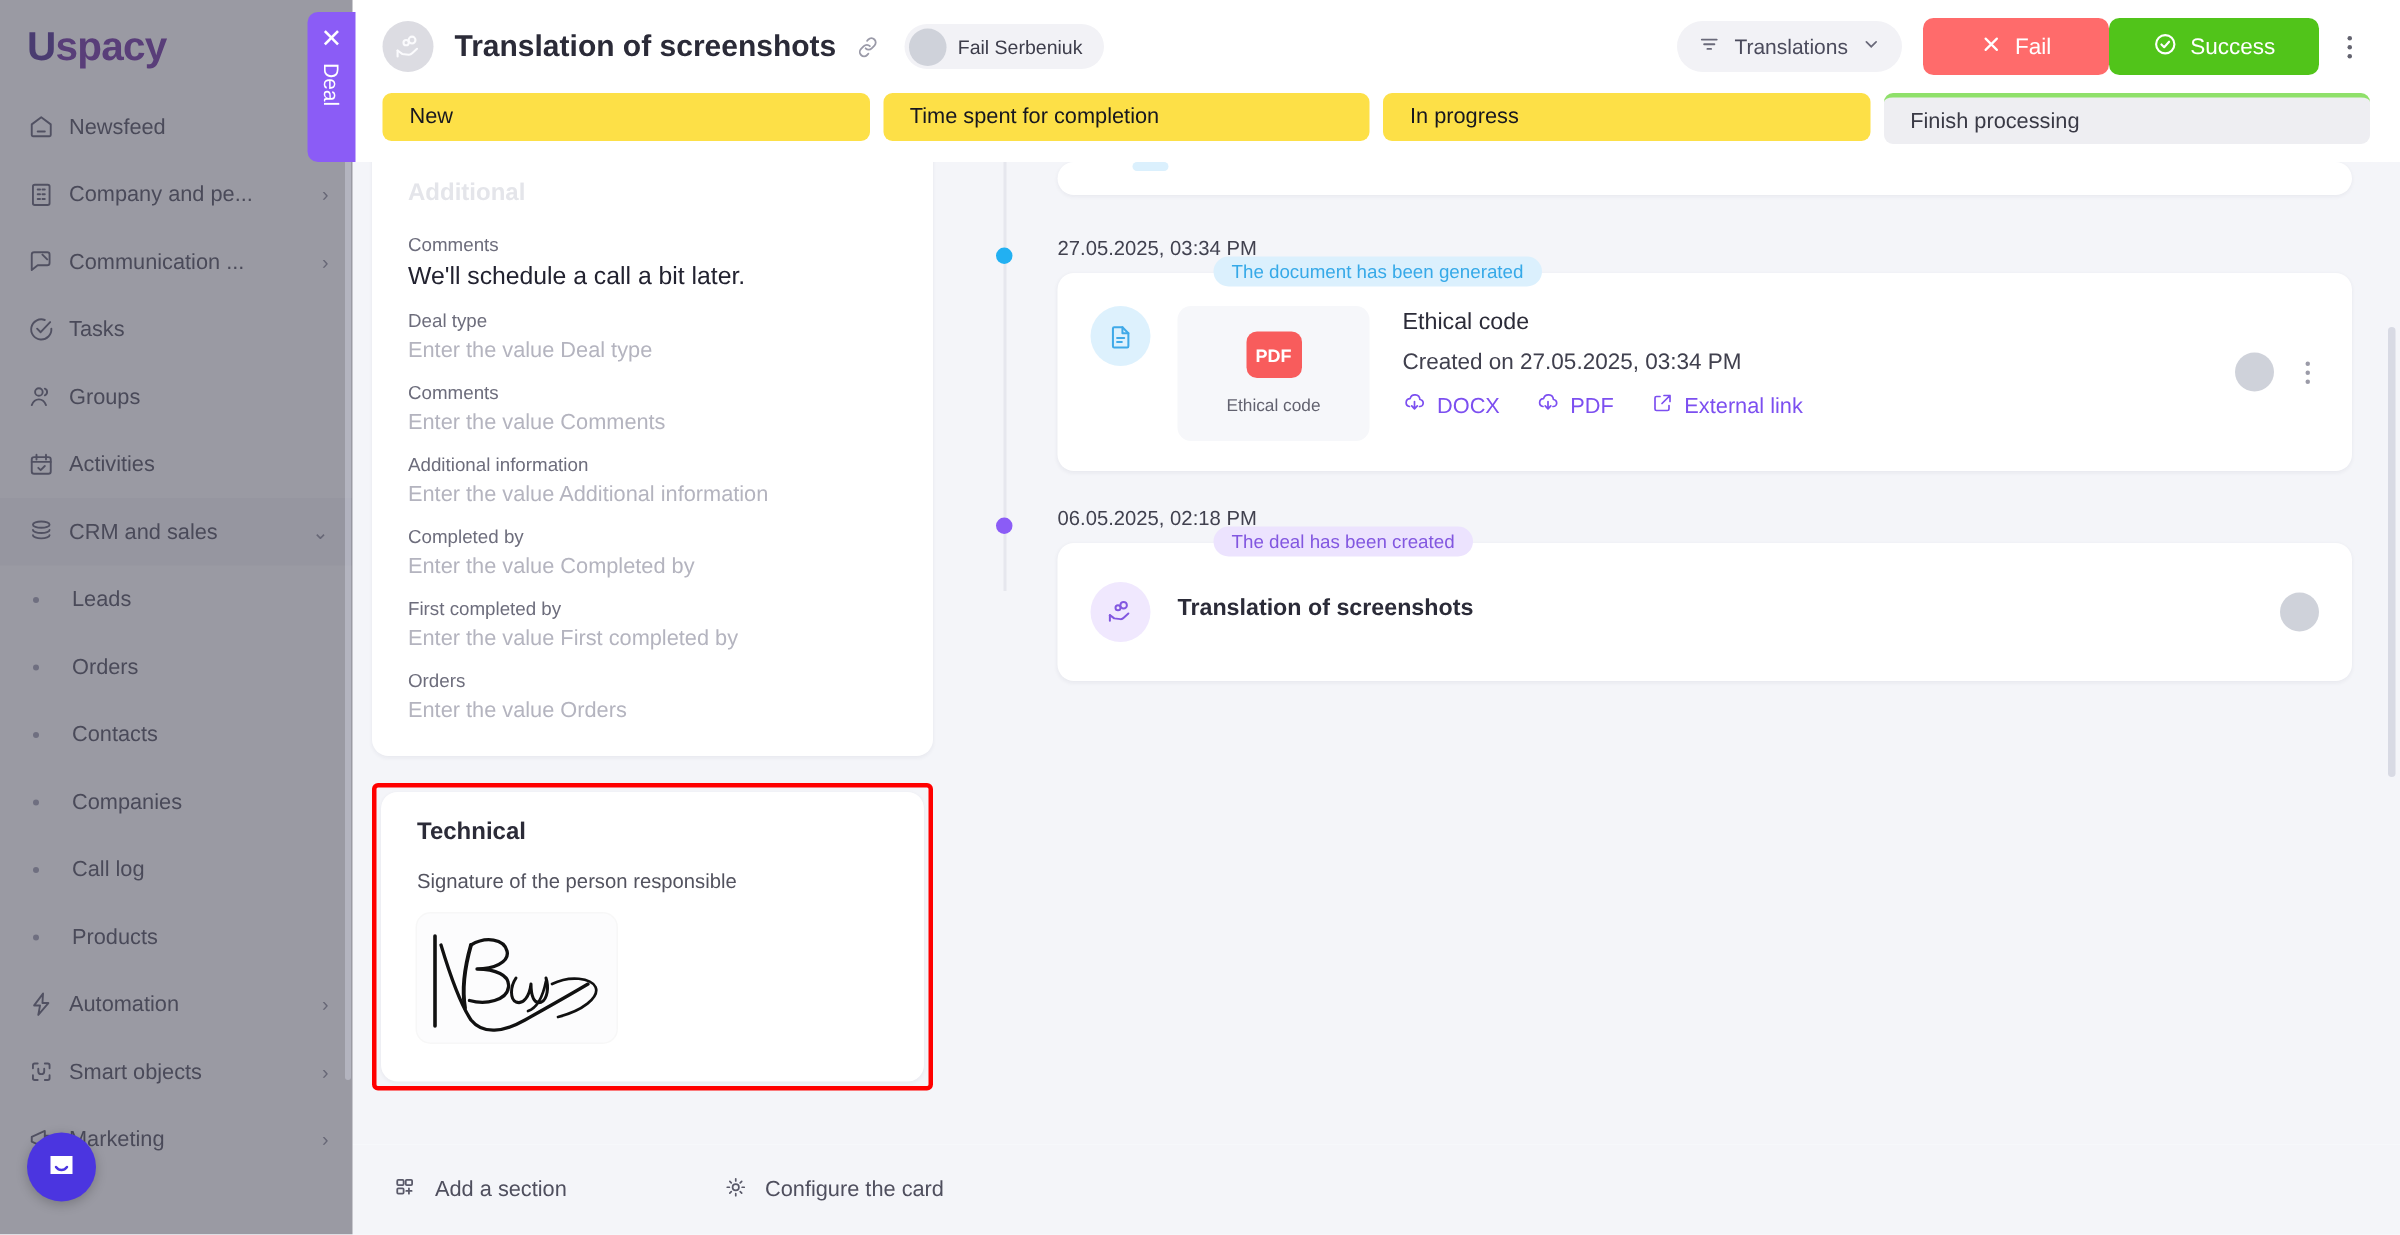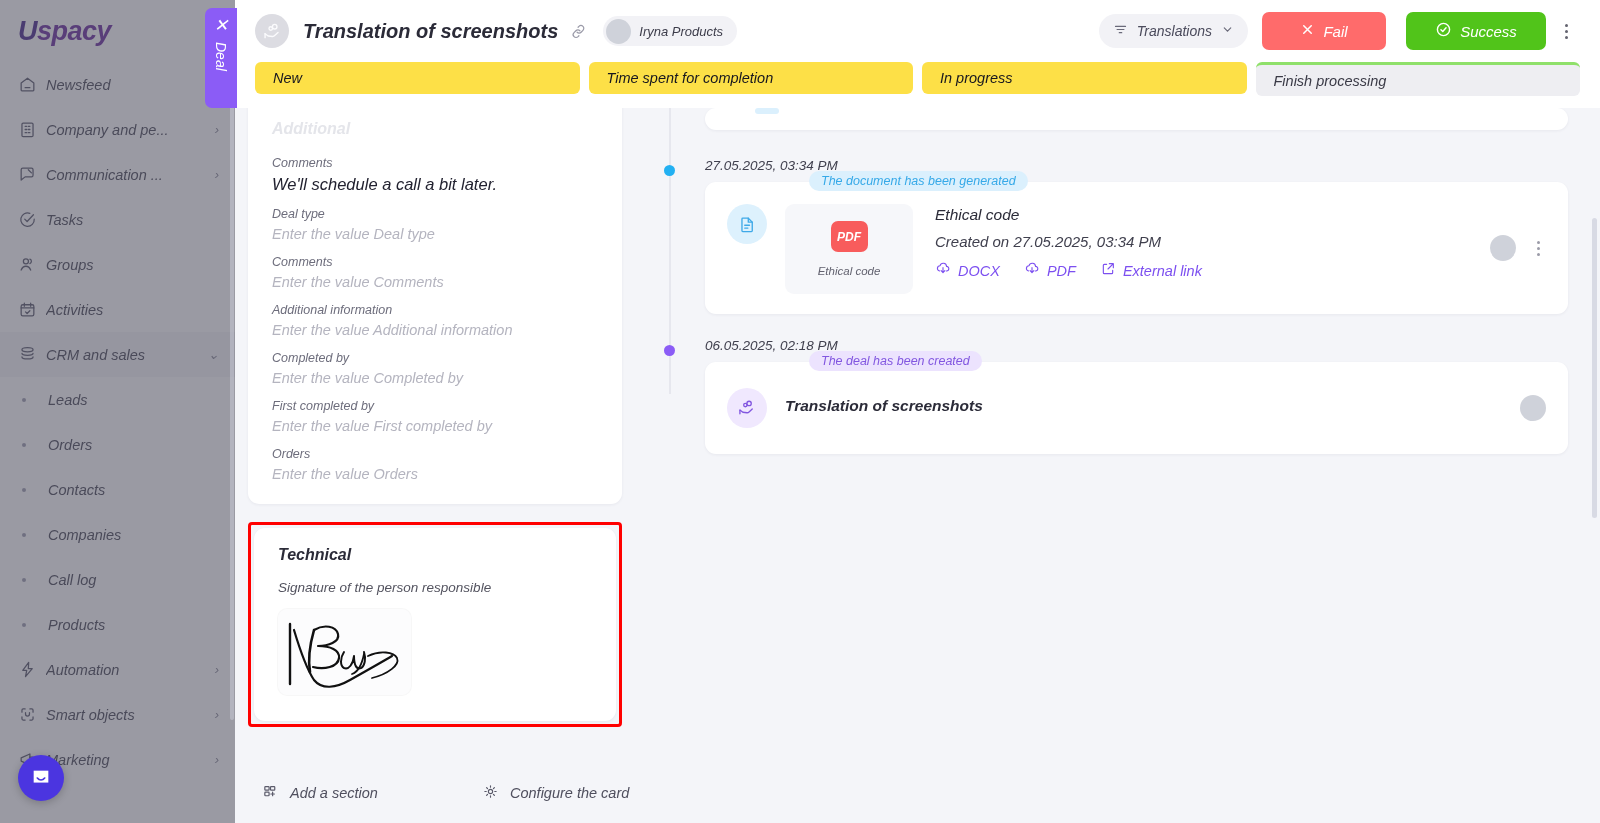--- a/index.html
+++ b/index.html
@@ -2,21 +2,21 @@
 <html><head>
 <meta charset="utf-8">
 <style>
   * { box-sizing: border-box; margin: 0; padding: 0; }
   html, body {
     width: 1600px; height: 823px;
     font-family: "Liberation Sans", sans-serif;
     overflow: hidden;
     background: #f4f5f9;
   }
-  .app { position: relative; width: 1296px; height: 823px; font-style: italic; }
+  .app { position: relative; width: 1296px; height: 823px; }
 
   
   .sidebar {
     position: absolute; left: 0; top: 0; width: 235px; height: 823px;
     background: #fbfbfd; overflow: hidden;
   }
   .sidebar-dim {
     position: absolute; left: 0; top: 0; width: 235px; height: 823px;
     background: rgba(74,74,90,0.55); z-index: 40; pointer-events: none;
   }
@@ -88,21 +88,21 @@
     display: flex; align-items: center; gap: 9px; height: 34px; padding: 0 14px;
     background: #f2f2f6; border-radius: 18px; font-size: 14px; color: #4b4b5c; cursor: pointer;
     margin-right: 14px;
   }
   .btn-fail, .btn-success {
     display: flex; align-items: center; justify-content: center; gap: 8px;
     height: 38px; border-radius: 7px; color: #fff; font-size: 15px; cursor: pointer;
     padding: 4px 24px;
   }
   .btn-fail { background: #ff6b6b; min-width: 124px; }
-  .btn-success { background: #51c41a; min-width: 140px; margin-left: 20px; }
+  .btn-success { background: #51c41a; min-width: 140px; margin-left: 0; }
   .kebab-hdr {
     width: 28px; height: 32px; display: flex; flex-direction: column; align-items: center;
     justify-content: center; gap: 3px; cursor: pointer; margin-left: 6px;
   }
   .kebab-hdr i { width: 3px; height: 3px; border-radius: 50%; background: #63636f; display: block; }
 
   
   .pipeline { height: 46px; flex: 0 0 46px; display: flex; gap: 9px; padding: 0 20px; align-items: flex-start; }
   .stage {
     height: 32px; border-radius: 6px; display: flex; align-items: center;
@@ -408,21 +408,21 @@
       </div>
       <div class="panel-title">Translation of screenshots</div>
       <span class="link-icon">
         <svg width="17" height="17" viewBox="0 0 24 24" fill="none" stroke="#9a9aa8" stroke-width="1.7" stroke-linecap="round">
             <path d="M10 13a4 4 0 0 0 5.7 0l2.6-2.6a4 4 0 1 0-5.7-5.7L11.4 6"></path>
             <path d="M14 11a4 4 0 0 0-5.7 0l-2.6 2.6a4 4 0 1 0 5.7 5.7L12.6 18"></path>
           </svg>
       </span>
       <div class="assignee-chip">
         <span class="av"><span class="av-photo"></span></span>
-        <span class="nm">Iryna Products</span>
+        <span class="nm">Fail Serbeniuk</span>
       </div>
       <div class="hdr-spacer"></div>
       <div class="filter-btn">
         <span>
           <svg width="15" height="15" viewBox="0 0 24 24" fill="none" stroke="#6a6a7a" stroke-width="1.9" stroke-linecap="round">
               <path d="M4 7h16M6.5 12h11M10 17h4"></path>
             </svg>
         </span>
         <span>Translations</span>
         <span>

